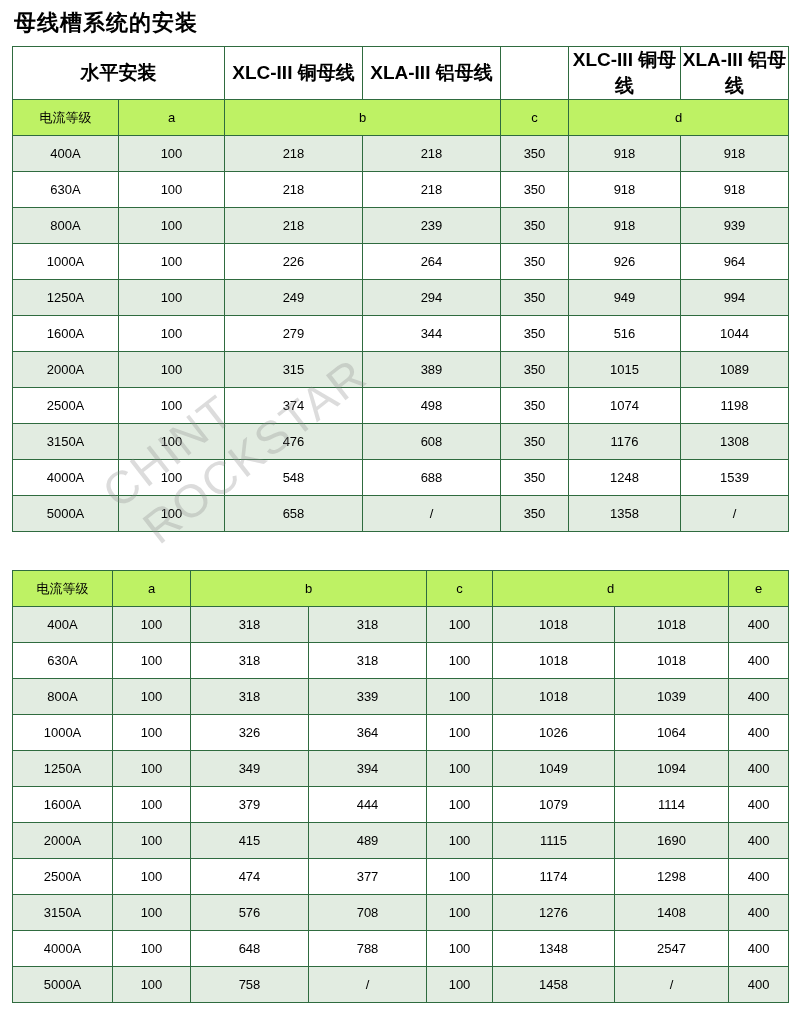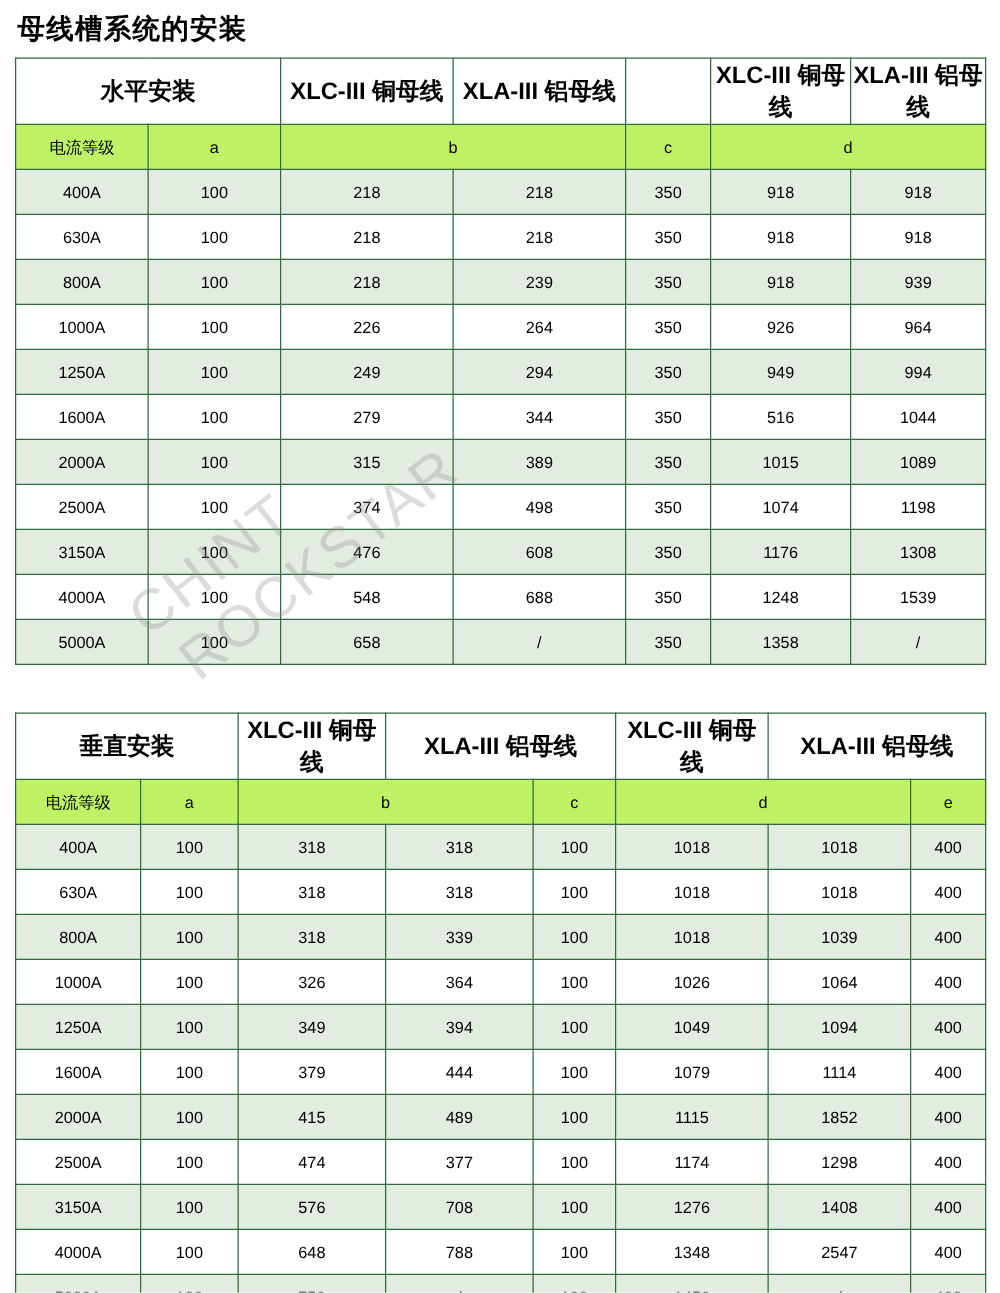--- a/index.html
+++ b/index.html
@@ -226,27 +226,20 @@
       <col style="width:100px">
       <col style="width:78px">
       <col style="width:118px">
       <col style="width:118px">
       <col style="width:66px">
       <col style="width:122px">
       <col style="width:114px">
       <col style="width:60px">
     </colgroup>
     <tbody>
-      <tr>
-        <th colspan="2">垂直安装</th>
-        <th>XLC-III 铜母线</th>
-        <th colspan="2">XLA-III 铝母线</th>
-        <th>XLC-III 铜母线</th>
-        <th colspan="2">XLA-III 铝母线</th>
-      </tr>
       <tr class="subhead">
         <td>电流等级</td>
         <td>a</td>
         <td colspan="2">b</td>
         <td>c</td>
         <td colspan="2">d</td>
         <td>e</td>
       </tr>
 
       <tr class="shade">
@@ -309,21 +302,21 @@
         <td>1114</td>
         <td>400</td>
       </tr>
       <tr class="shade">
         <td>2000A</td>
         <td>100</td>
         <td>415</td>
         <td>489</td>
         <td>100</td>
         <td>1115</td>
-        <td>1852</td>
+        <td>1690</td>
         <td>400</td>
       </tr>
       <tr>
         <td>2500A</td>
         <td>100</td>
         <td>474</td>
         <td>377</td>
         <td>100</td>
         <td>1174</td>
         <td>1298</td>

